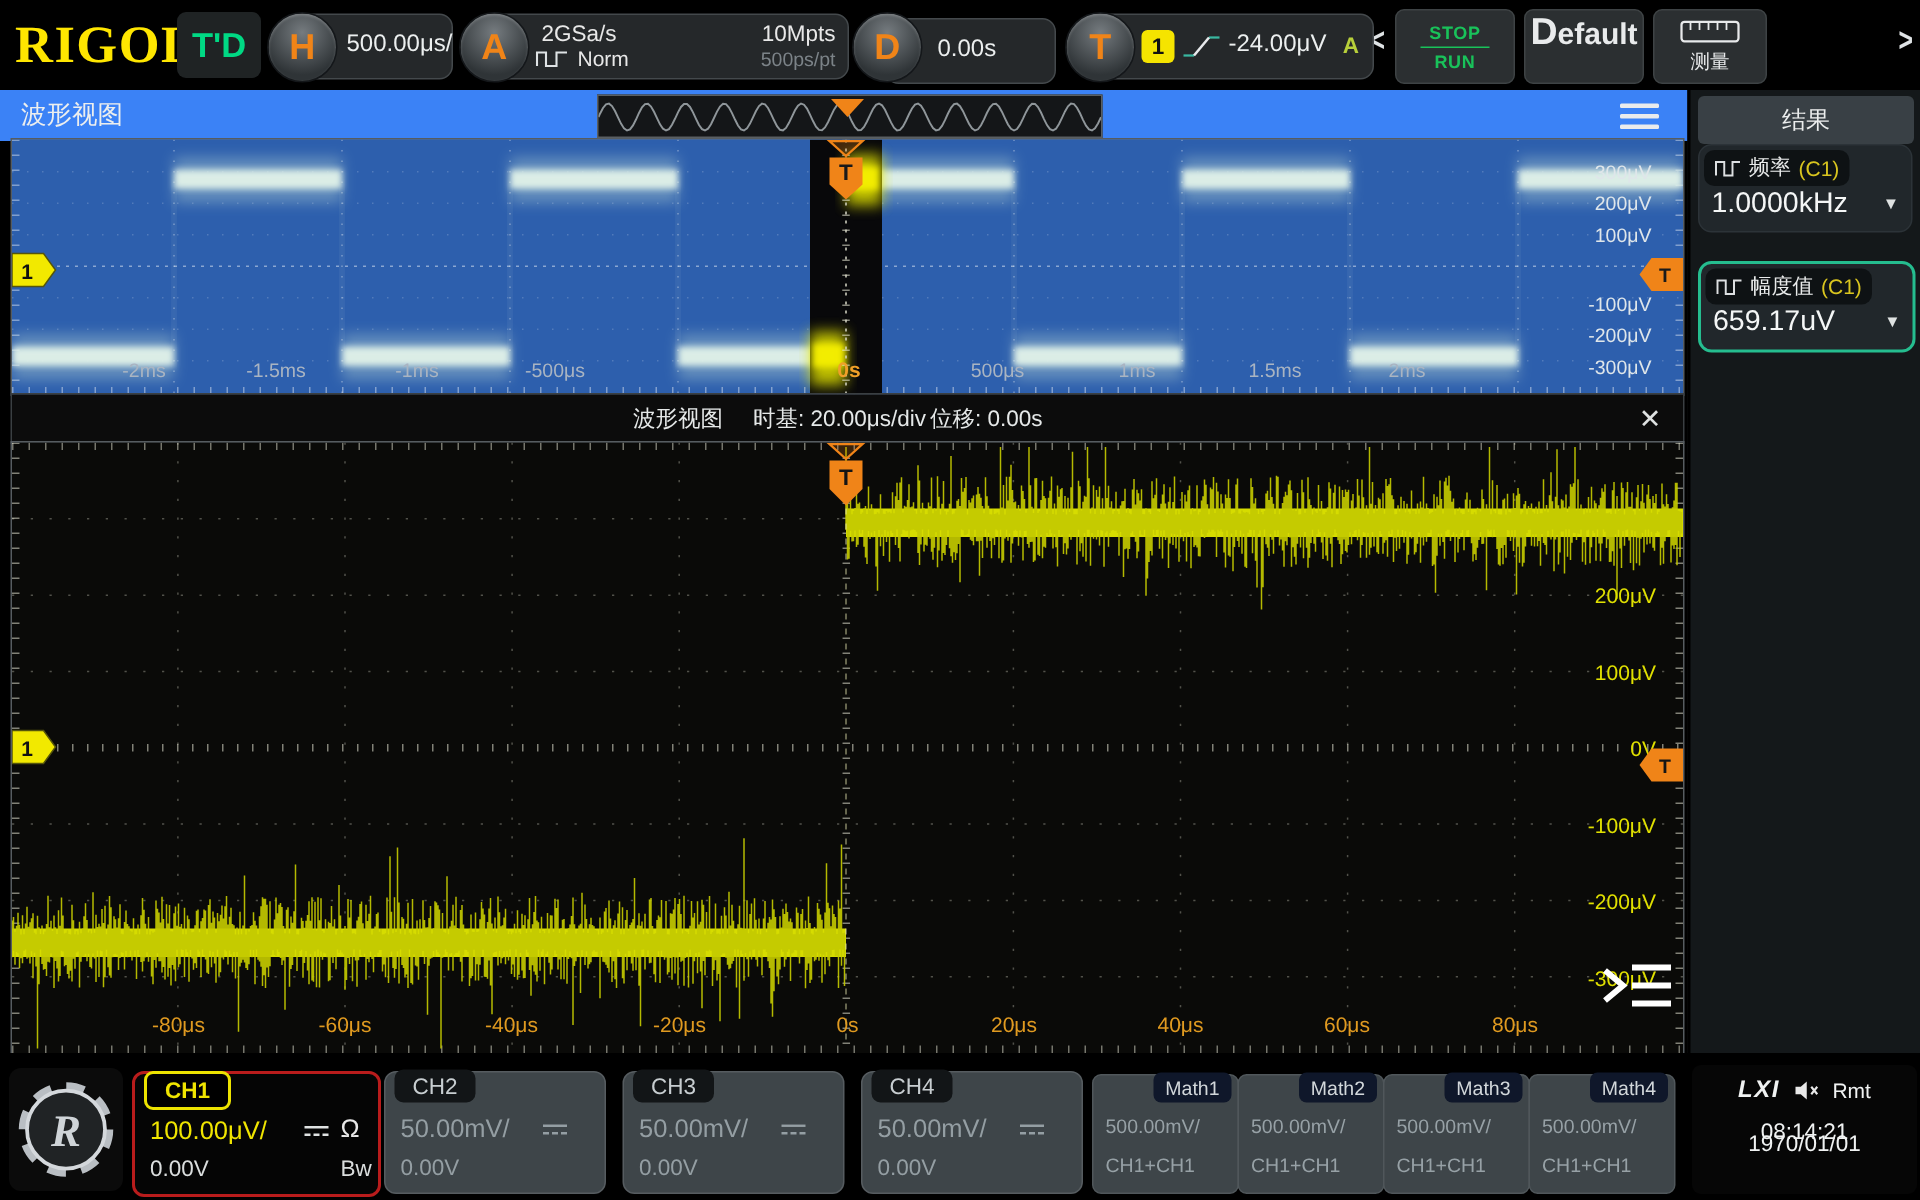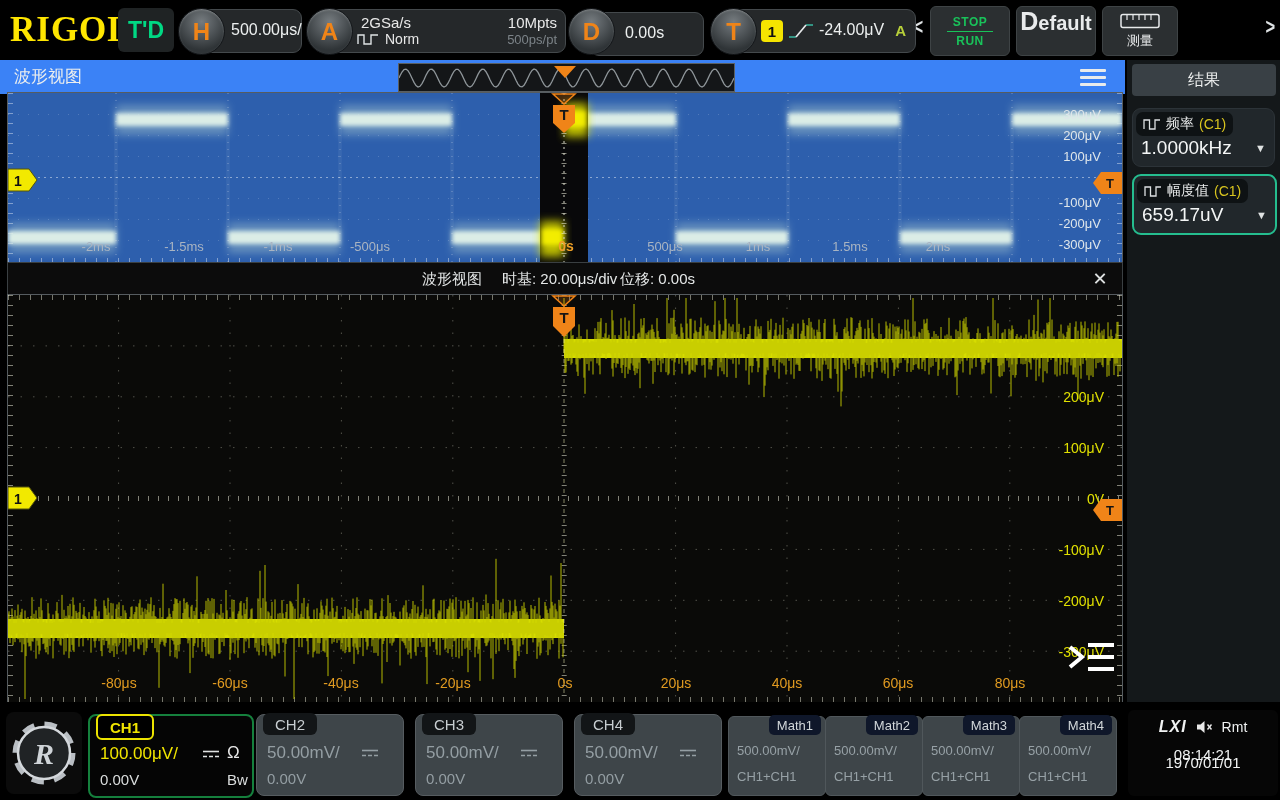--- a/index.html
+++ b/index.html
@@ -57,21 +57,21 @@
   .m-src{color:#d9c51f;font-size:14px;}
   .m-val{color:#f4f6f6;font-size:19px;padding:1px 8px 7px 8px;}
   .m-drop{float:right;color:#dfe2e2;font-size:11px;margin-top:5px;}
   
   #bottombar{left:0;top:702px;width:1280px;height:98px;background:#000;}
   .gear-tile{left:6px;top:10px;width:76px;height:82px;background:#0b0b0b;border-radius:8px;
              display:flex;align-items:center;justify-content:center;}
   .ch-card{top:12px;height:80px;border-radius:8px;}
   .ch-tab{left:6px;top:-2px;height:22px;border-radius:6px;display:flex;align-items:center;
           justify-content:center;font-size:15px;font-weight:bold;padding:0 12px;}
-  .ch1{background:#050505;border:2px solid #15803d;}
+  .ch1{background:#050505;border:2px solid #b91c1c;}
   .ch1 .ch-tab{background:#000;border:2px solid #ece300;color:#f0e500;}
   .chx{background:#3e4549;border:1px solid #565c60;}
   .chx .ch-tab{background:#121517;color:#c7cdd0;font-weight:normal;}
   .ch-scale{font-size:17px;}
   .ch-off{font-size:15px;}
   .mathcard{top:14px;width:96px;height:78px;background:#3e4549;border:1px solid #50575b;border-radius:6px;}
   .math-tab{right:4px;top:-2px;height:20px;background:#0f172a;border-radius:5px;color:#d2d7da;
             font-size:13px;display:flex;align-items:center;padding:0 8px;}
   .math-txt{color:#97a1a6;font-size:13px;}
   .clock-tile{left:1128px;top:8px;width:150px;height:86px;background:#060606;border-radius:6px;color:#f0f2f2;}
@@ -334,21 +334,21 @@
     <g>
       <path d="M1062 352 L1074 362 L1062 372" stroke="#fff" stroke-width="4" fill="none"></path>
       <path d="M1080 350 H1106 M1080 362 H1106 M1080 374 H1106" stroke="#fff" stroke-width="4"></path>
     </g>
   </svg>
 </div>
 
 <div class="abs" id="rpanel">
   <div class="abs r-header">结果</div>
 
-  <div class="abs m-tile" style="top:48px;">
+  <div class="abs m-tile" style="top:36px;">
     <div class="m-tab">
       <svg width="18" height="12" viewBox="0 0 18 12">
         <path d="M1 11 V2 H6.5 V11 H12 V2 H17" stroke="#dde0e2" stroke-width="1.3" fill="none"></path>
       </svg>
       <span class="m-label">频率</span>
         <span class="m-src">(C1)</span>
     </div>
     <div class="m-val">
       <span>1.0000kHz</span>
       <span class="m-drop">▼</span>

